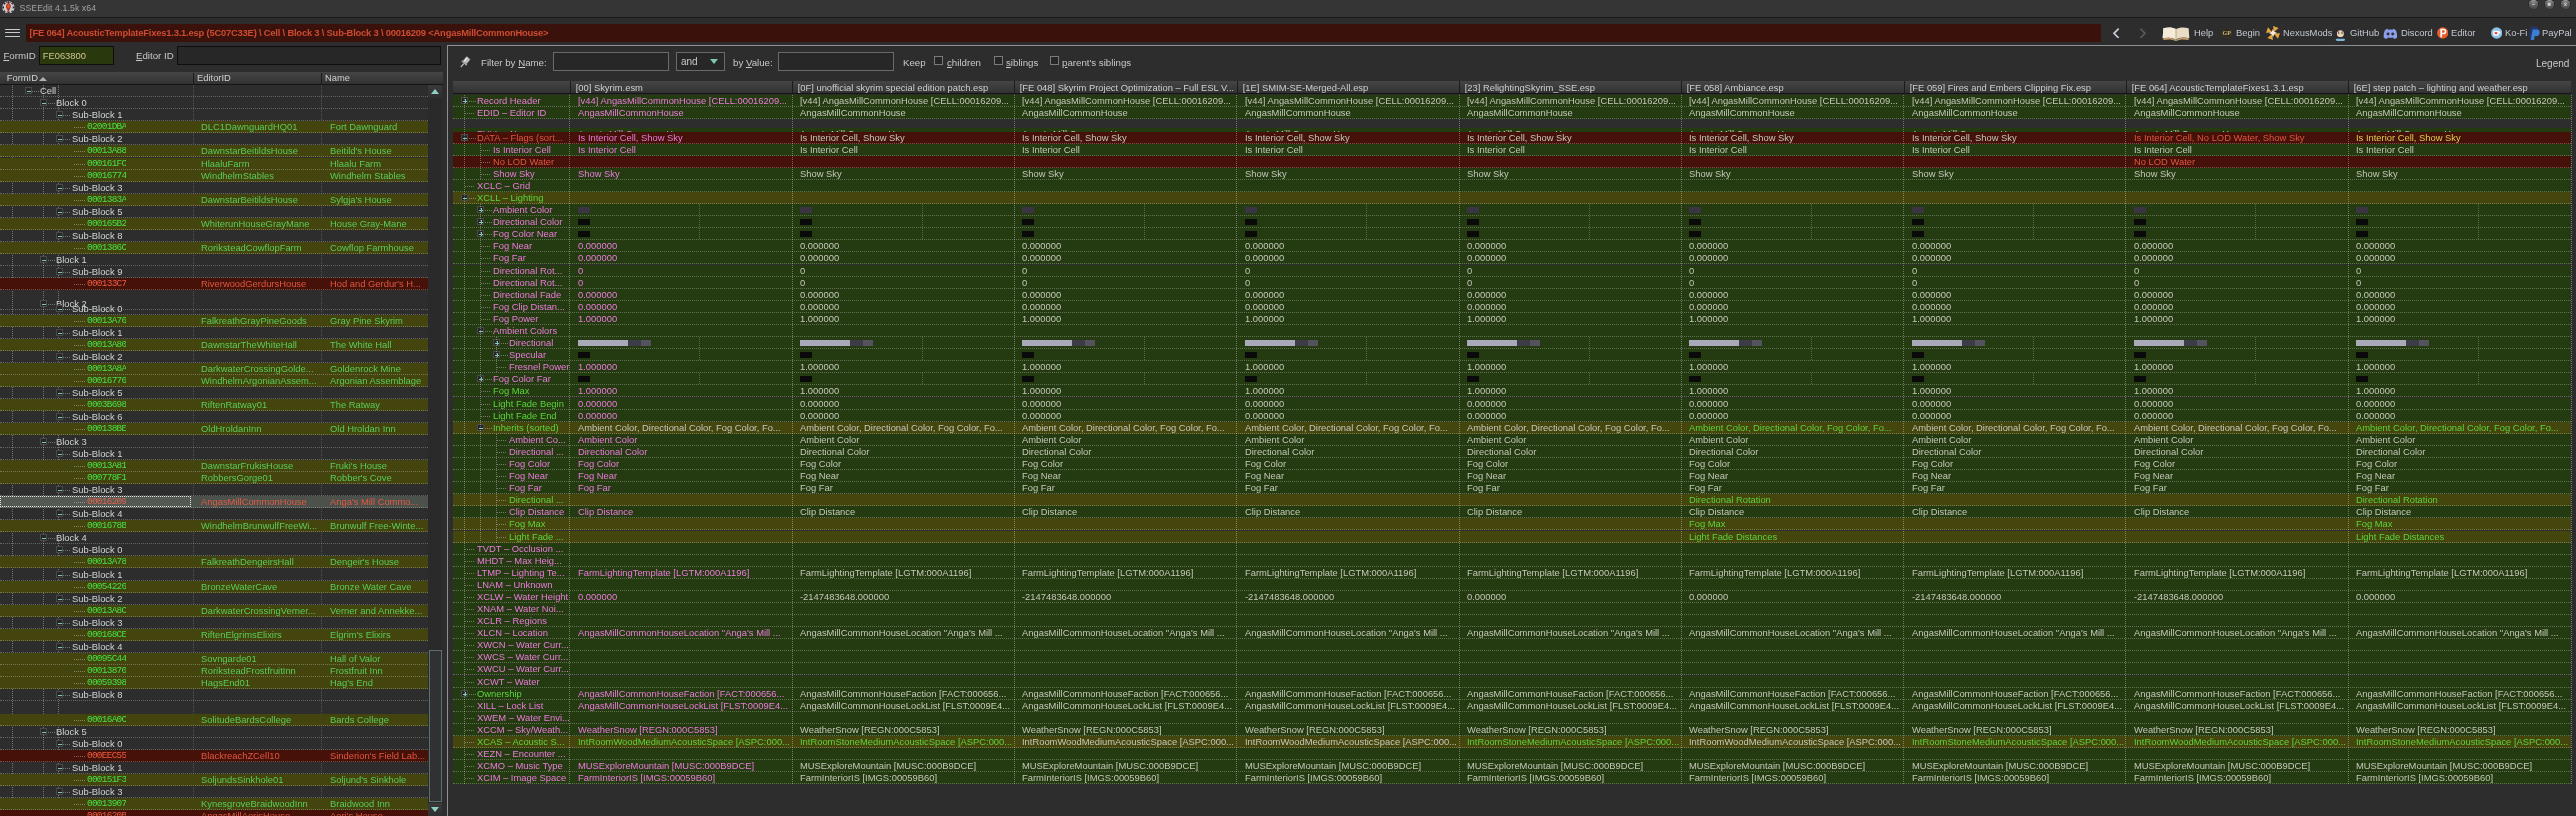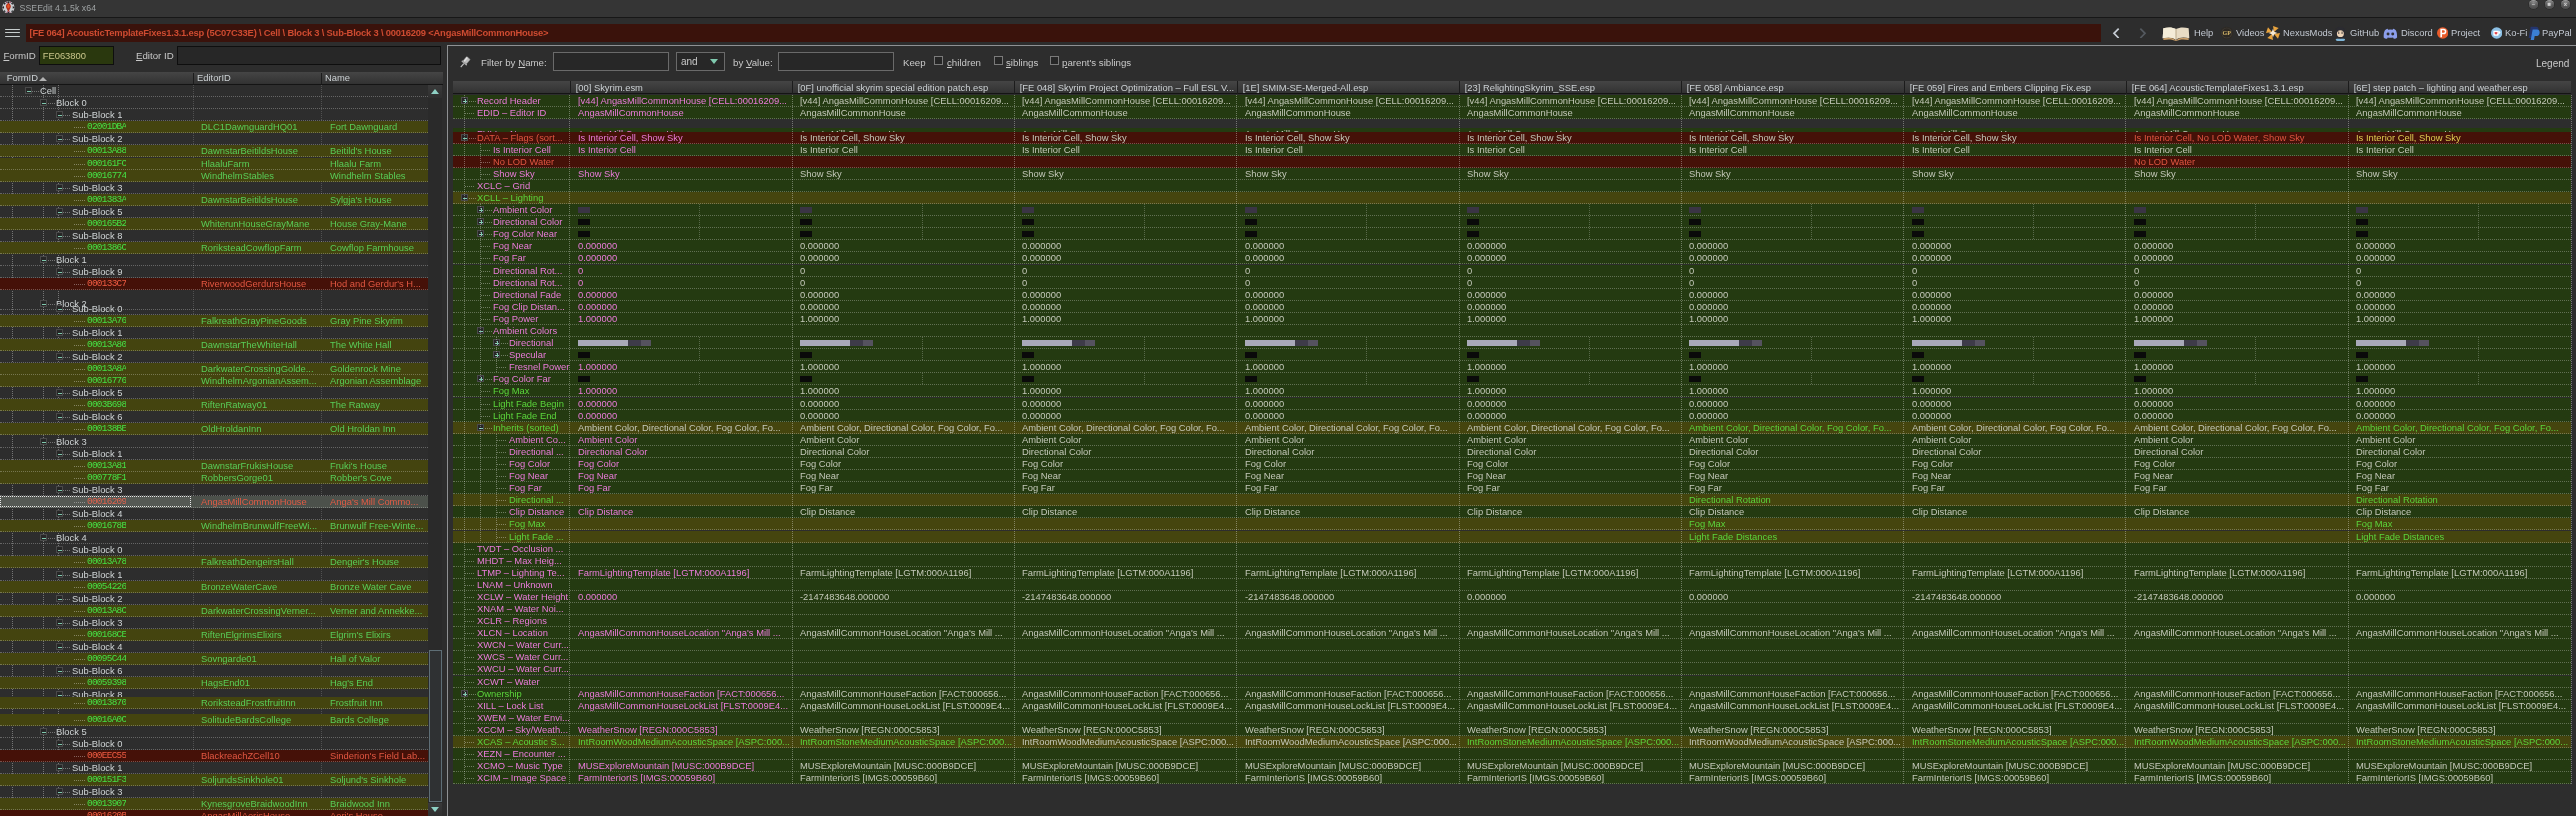--- a/index.html
+++ b/index.html
@@ -92,21 +92,21 @@
 <path d="M21 3 L21 19" stroke="#b9a888" stroke-width="1.5"></path>
 <path d="M2 17 C10 15.5 16 16 21 20 C26 16 32 15.5 40 17 L40 19.5 C32 18 26 18.5 21 21 C16 18.5 10 18 2 19.5 Z" fill="#caa06a"></path>
 </svg>
 <div class="nvtx" style="left:2194px">Help</div>
 <svg class="abs" style="left:2220px;top:26px" width="13.4" height="14" viewBox="0 0 20 21">
 <circle cx="10" cy="10.5" r="9.5" fill="#2e2a24"></circle>
     <circle cx="10" cy="10.5" r="8" fill="#45403a"></circle>
 <circle cx="10" cy="10.5" r="7" fill="#2b2722"></circle>
 <text x="10" y="14" font-size="9" font-weight="bold" fill="#d9b96a" text-anchor="middle" font-family="Liberation Serif">GP</text>
 </svg>
-<div class="nvtx" style="left:2236px">Videos</div>
+<div class="nvtx" style="left:2236px">Begin</div>
 <svg class="abs" style="left:2266px;top:26px" width="14" height="14" viewBox="0 0 21 21">
 <g fill="#e8a33d">
 <path d="M10.5 0 L19 3 L12 9 Z"></path>
 <path d="M21 10.5 L18 19 L12 12 Z"></path>
 <path d="M10.5 21 L2 18 L9 12 Z"></path>
 <path d="M0 10.5 L3 2 L9 9 Z"></path>
 </g>
 <g fill="#f7e9d2">
       <path d="M10.5 4 L12.3 8.7 L17 10.5 L12.3 12.3 L10.5 17 L8.7 12.3 L4 10.5 L8.7 8.7 Z"></path>
     </g>
@@ -127,21 +127,21 @@
 <path d="M7 1 C3 2 1 4 1 14 Q3 16.5 6 16 L7 14 Q11 15 15 14 L16 16 Q19 16.5 21 14 C21 4 19 2 15 1 L14.5 2.5 Q11 2 7.5 2.5 Z" fill="#8c9eeb"></path>
 <circle cx="7.5" cy="9" r="2.2" fill="#2f2f33"></circle>
     <circle cx="14.5" cy="9" r="2.2" fill="#2f2f33"></circle>
 </svg>
 <div class="nvtx" style="left:2401px">Discord</div>
 <svg class="abs" style="left:2437px;top:26px" width="11.4" height="14" viewBox="0 0 17 21">
 <circle cx="8.5" cy="10.5" r="8.5" fill="#e85b2a"></circle>
 <path d="M5 4 L5 17 L7.5 17 L7.5 12.5 L10 12.5 Q14 12.3 14 8.2 Q14 4 10 4 Z" fill="#fff"></path>
 <path d="M7.5 6.2 L9.8 6.2 Q11.6 6.2 11.6 8.2 Q11.6 10.2 9.8 10.2 L7.5 10.2 Z" fill="#e85b2a"></path>
 </svg>
-<div class="nvtx" style="left:2451px">Project</div>
+<div class="nvtx" style="left:2451px">Editor</div>
 <svg class="abs" style="left:2491px;top:26px" width="11.4" height="14" viewBox="0 0 17 17">
 <circle cx="8.5" cy="8.5" r="8.5" fill="#8cc0e5"></circle>
 <path d="M3.5 5 L11.5 5 L11.5 11 Q11.5 12.5 10 12.5 L5 12.5 Q3.5 12.5 3.5 11 Z" fill="#fff"></path>
 <path d="M11.5 6 L12.5 6 Q14 6 14 7.75 Q14 9.5 12.5 9.5 L11.5 9.5 Z" fill="#fff"></path>
 <path d="M7.5 11 C5.5 9.5 4.8 8.5 5.5 7.3 Q6.5 6.3 7.5 7.5 Q8.5 6.3 9.5 7.3 C10.2 8.5 9.5 9.5 7.5 11 Z" fill="#e0474f"></path>
 </svg>
 <div class="nvtx" style="left:2505px">Ko-Fi</div>
 <svg class="abs" style="left:2528px;top:25.5px" width="12" height="14.8" viewBox="0 0 18 22">
 <path d="M4 1 L12 1 Q16 1 16 5.5 Q16 11 10 11 L7.5 11 L6 18 L1 18 Z" fill="#24356e"></path>
 <path d="M7 5 L13.5 5 Q17.5 5 17.5 9.5 Q17.5 15 11.5 15 L10 15 L9 21 L4 21 Z" fill="#3b7fd4"></path>
@@ -439,21 +439,21 @@
 <div class="hg" style="left:74px;top:6px;width:10.7px"></div>
 <span class="cell fid" style="left:87px">00059398</span>
 <span class="cell ted" style="left:201px;width:118px">HagsEnd01</span>
 <span class="cell ted" style="left:330px;width:98px">Hag's End</span>
 </div>
 <div class="trow" style="top:604px">
 <div class="hg" style="left:63px;top:6px;width:8px"></div>
 <i class="ex" style="left:56px;top:2px"></i>
 <span class="cell tg" style="left:72px">Sub-Block 8</span>
 </div>
-<div class="trow o" style="top:612px">
+<div class="trow o" style="top:580px">
 <div class="hg" style="left:74px;top:6px;width:10.7px"></div>
 <span class="cell fid" style="left:87px">00013870</span>
 <span class="cell ted" style="left:201px;width:118px">RoriksteadFrostfruitInn</span>
 <span class="cell ted" style="left:330px;width:98px">Frostfruit Inn</span>
 </div>
 <div class="trow o" style="top:629px">
 <div class="hg" style="left:74px;top:6px;width:10.7px"></div>
 <span class="cell fid" style="left:87px">00016A0C</span>
 <span class="cell ted" style="left:201px;width:118px">SolitudeBardsCollege</span>
 <span class="cell ted" style="left:330px;width:98px">Bards College</span>

